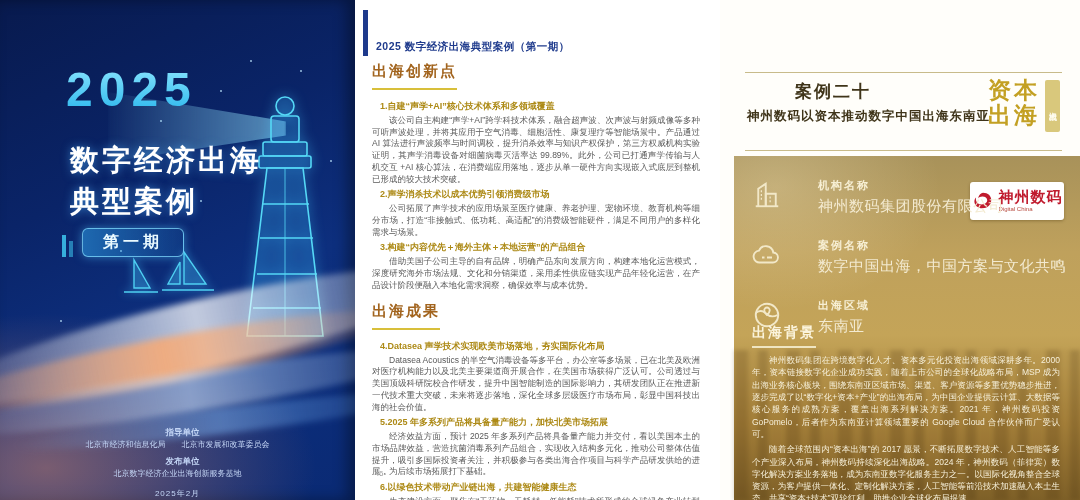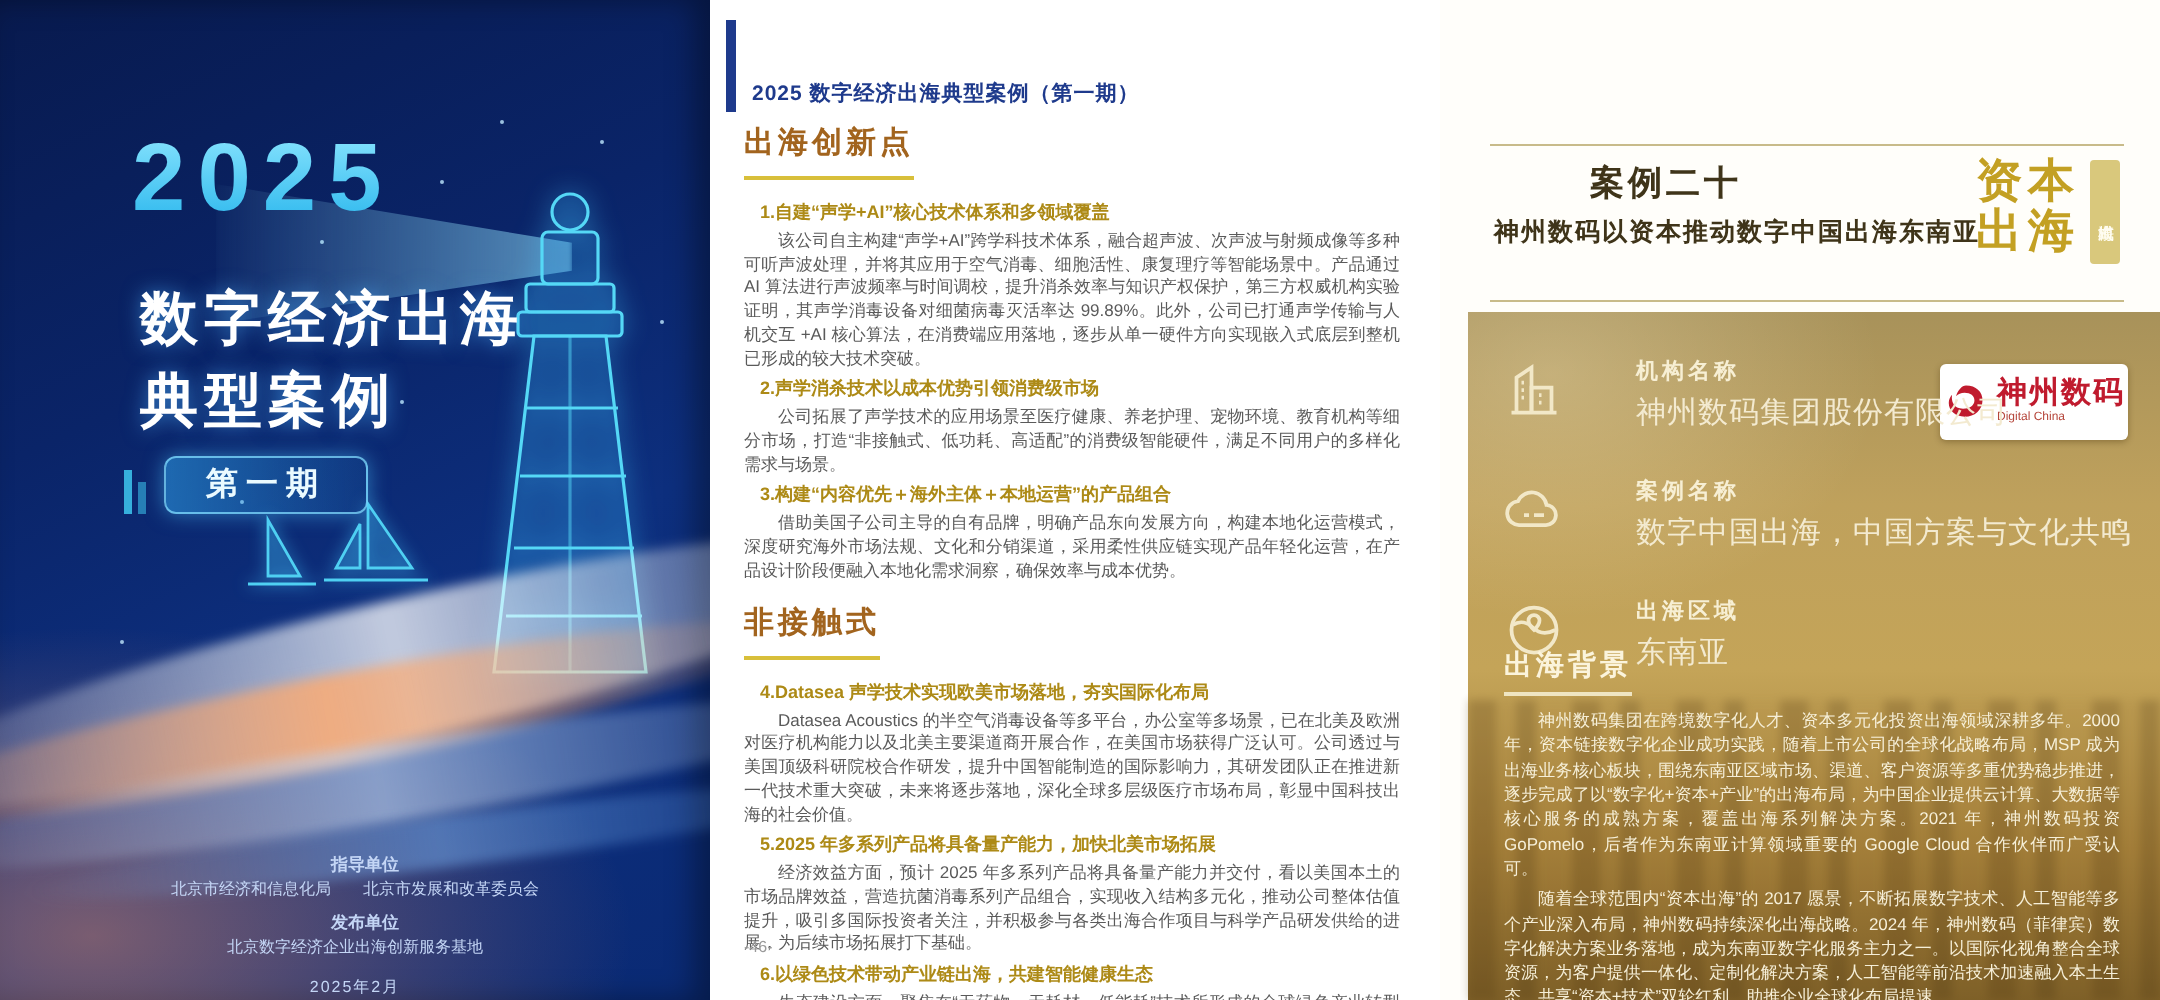--- a/index.html
+++ b/index.html
@@ -172,21 +172,21 @@
     <div class="mid-body">
       <div><span class="sec-heading">出海创新点</span></div>
 
       <div class="sub-head">1.自建“声学+AI”核心技术体系和多领域覆盖</div>
       <p class="body-p">该公司自主构建“声学+AI”跨学科技术体系，融合超声波、次声波与射频成像等多种可听声波处理，并将其应用于空气消毒、细胞活性、康复理疗等智能场景中。产品通过 AI 算法进行声波频率与时间调校，提升消杀效率与知识产权保护，第三方权威机构实验证明，其声学消毒设备对细菌病毒灭活率达 99.89%。此外，公司已打通声学传输与人机交互 +AI 核心算法，在消费端应用落地，逐步从单一硬件方向实现嵌入式底层到整机已形成的较大技术突破。</p>
       <div class="sub-head">2.声学消杀技术以成本优势引领消费级市场</div>
       <p class="body-p">公司拓展了声学技术的应用场景至医疗健康、养老护理、宠物环境、教育机构等细分市场，打造“非接触式、低功耗、高适配”的消费级智能硬件，满足不同用户的多样化需求与场景。</p>
       <div class="sub-head">3.构建“内容优先＋海外主体＋本地运营”的产品组合</div>
       <p class="body-p">借助美国子公司主导的自有品牌，明确产品东向发展方向，构建本地化运营模式，深度研究海外市场法规、文化和分销渠道，采用柔性供应链实现产品年轻化运营，在产品设计阶段便融入本地化需求洞察，确保效率与成本优势。</p>
 
-      <div class="sec2-heading"><span class="sec-heading">非接触式</span></div>
+      <div class="sec2-heading"><span class="sec-heading">出海成果</span></div>
 
       <div class="sub-head">4.Datasea 声学技术实现欧美市场落地，夯实国际化布局</div>
       <p class="body-p">Datasea Acoustics 的半空气消毒设备等多平台，办公室等多场景，已在北美及欧洲对医疗机构能力以及北美主要渠道商开展合作，在美国市场获得广泛认可。公司透过与美国顶级科研院校合作研发，提升中国智能制造的国际影响力，其研发团队正在推进新一代技术重大突破，未来将逐步落地，深化全球多层级医疗市场布局，彰显中国科技出海的社会价值。</p>
       <div class="sub-head">5.2025 年多系列产品将具备量产能力，加快北美市场拓展</div>
       <p class="body-p">经济效益方面，预计 2025 年多系列产品将具备量产能力并交付，看以美国本土的市场品牌效益，营造抗菌消毒系列产品组合，实现收入结构多元化，推动公司整体估值提升，吸引多国际投资者关注，并积极参与各类出海合作项目与科学产品研发供给的进展，为后续市场拓展打下基础。</p>
       <div class="sub-head">6.以绿色技术带动产业链出海，共建智能健康生态</div>
       <p class="body-p">生态建设方面，聚焦在“无药物、无耗材、低能耗”技术所形成的全球绿色产业转型大潮之下释放巨大优势，海外多项技术输出与采购合作相继落地，并带动国内上游原材料、小型配件等相关企业协同出海，构建以核心技术为牵引的绿色健康产业链。</p>
     </div>
 
     <div class="page-num">-46-</div>

